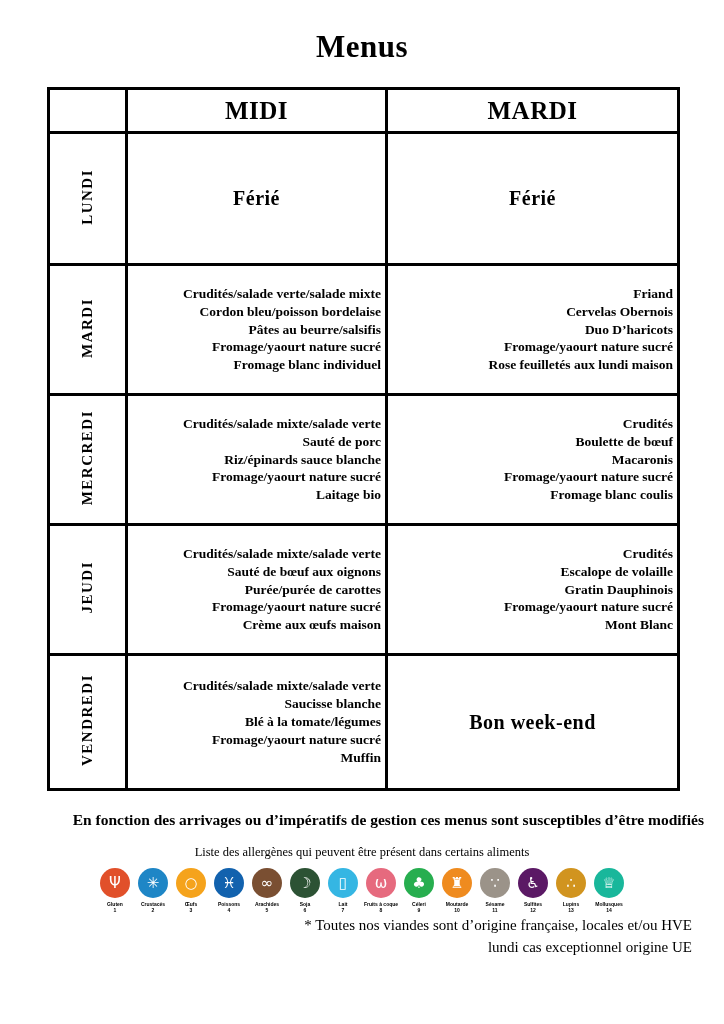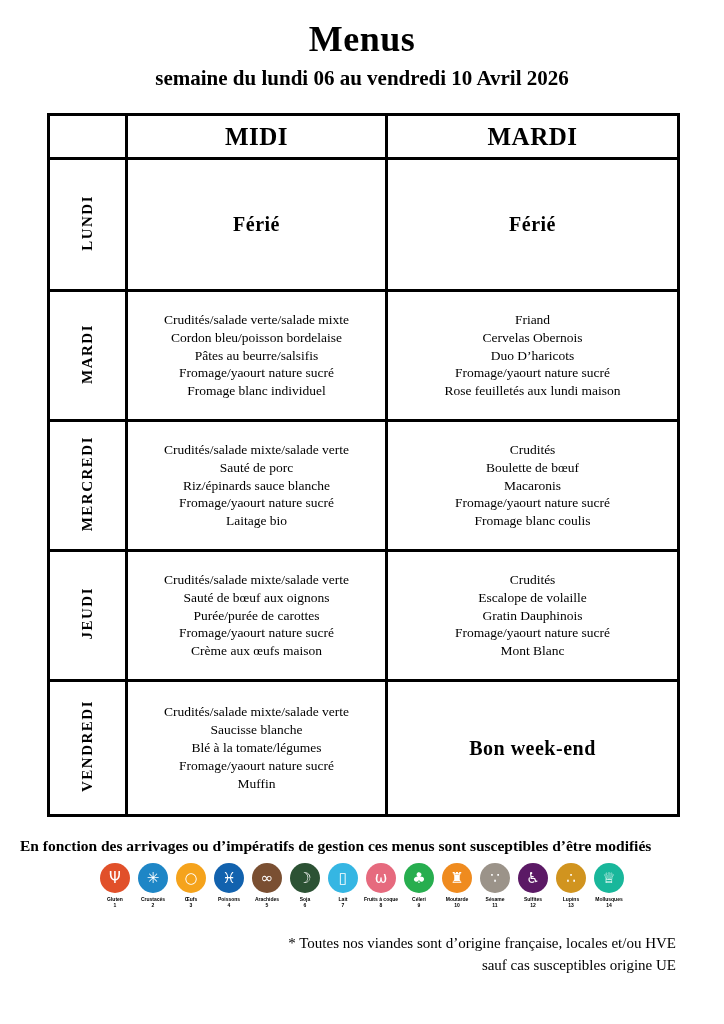--- a/index.html
+++ b/index.html
@@ -9,21 +9,21 @@
     position:relative;
     width:724px; height:1024px;
     margin:0 auto;
     background:#ffffff;
     font-family:"Liberation Serif", serif;
     color:#000;
     overflow:hidden;
   }
   
   .doc-header { text-align:center; padding-top:18px; }
-  .doc-title { font-size:36px; font-weight:bold; letter-spacing:0.5px; }
+  .doc-title { font-size:31px; font-weight:bold; letter-spacing:0.5px;margin-top:11px; }
   .doc-subtitle { font-size:21px; font-weight:bold; margin-top:6px; }
 
   
   table.menu {
     border-collapse:collapse;
     table-layout:fixed;
     margin:22px 0 0 47px;
     width:630px;
   }
   table.menu td, table.menu th { border:3px solid #000; background:#fff; }
@@ -44,39 +44,40 @@
     display:inline-block;
     writing-mode:vertical-rl;
     transform:rotate(180deg);
     font-size:15px;
     font-weight:bold;
     letter-spacing:1.5px;
     white-space:nowrap;
   }
 
   td.menu-cell {
-    text-align:center;
+    text-align:right;
     vertical-align:middle;
     font-size:13.5px;
     line-height:1.33;
     white-space:pre-line;
     padding:6px 4px;
+    font-weight:bold;
   }
   td.special-cell {
     text-align:center;
     vertical-align:middle;
     font-size:20px;
     font-weight:bold;
     letter-spacing:0.5px;
   }
 
   
   .disclaimer {
     margin-top:20px;
-    text-align:left;
+    text-align:right;
     font-weight:bold;
     font-size:15.5px;
     padding:0 20px;
   }
   .allergen-intro {
     margin-top:16px;
     text-align:center;
     font-size:12.5px;
   }
   .allergen-row {
@@ -112,35 +113,34 @@
     text-align:center;
     font-family:"Liberation Sans", sans-serif;
   }
   .allergen-number {
     font-size:5px;
     font-weight:bold;
     text-align:center;
     font-family:"Liberation Sans", sans-serif;
   }
   .origin-note {
-    margin-top:25px;
+    margin-top:2px;
     text-align:right;
-    padding-right:48px;
+    padding-right:32px;
     font-size:15px;
     line-height:1.45;
   }
 </style>
 </head>
 <body>
 
 <div class="page">
 
   <div class="doc-header">
     <div class="doc-title">Menus</div>
-    <div class="doc-subtitle">semaine du lundi 06 au vendredi 10 Avril 2026</div>
   </div>
 
   <table class="menu">
     <colgroup>
       <col class="c-day">
         <col class="c-midi">
         <col class="c-soir">
     </colgroup>
     <tbody>
       <tr class="r-header">
@@ -214,20 +214,21 @@
 Blé à la tomate/légumes
 Fromage/yaourt nature sucré
 Muffin</td>
         <td class="special-cell">Bon week-end</td>
       </tr>
     </tbody>
   </table>
 
   <div class="disclaimer">En fonction des arrivages ou d’impératifs de gestion ces menus sont susceptibles d’être modifiés</div>
 
+  <div class="allergen-intro">Liste des allergènes qui peuvent être présent dans certains aliments</div>
 
   <div class="allergen-row">
       <div class="allergen-item">
         <div class="allergen-circle" style="background: rgb(225, 80, 42);">Ψ</div>
         <div class="allergen-name">Gluten</div>
         <div class="allergen-number">1</div>
       </div>
       <div class="allergen-item">
         <div class="allergen-circle" style="background: rgb(30, 134, 198);">✳</div>
         <div class="allergen-name">Crustacés</div>
@@ -290,16 +291,16 @@
       </div>
       <div class="allergen-item">
         <div class="allergen-circle" style="background: rgb(25, 183, 155);">♕</div>
         <div class="allergen-name">Mollusques</div>
         <div class="allergen-number">14</div>
       </div>
     </div>
 
   <div class="origin-note">
     <div>* Toutes nos viandes sont d’origine française, locales et/ou HVE</div>
-    <div>sauf cas susceptibles origine UE</div>
+    <div>lundi cas exceptionnel origine UE</div>
   </div>
 
 </div>
 
 </body></html>

